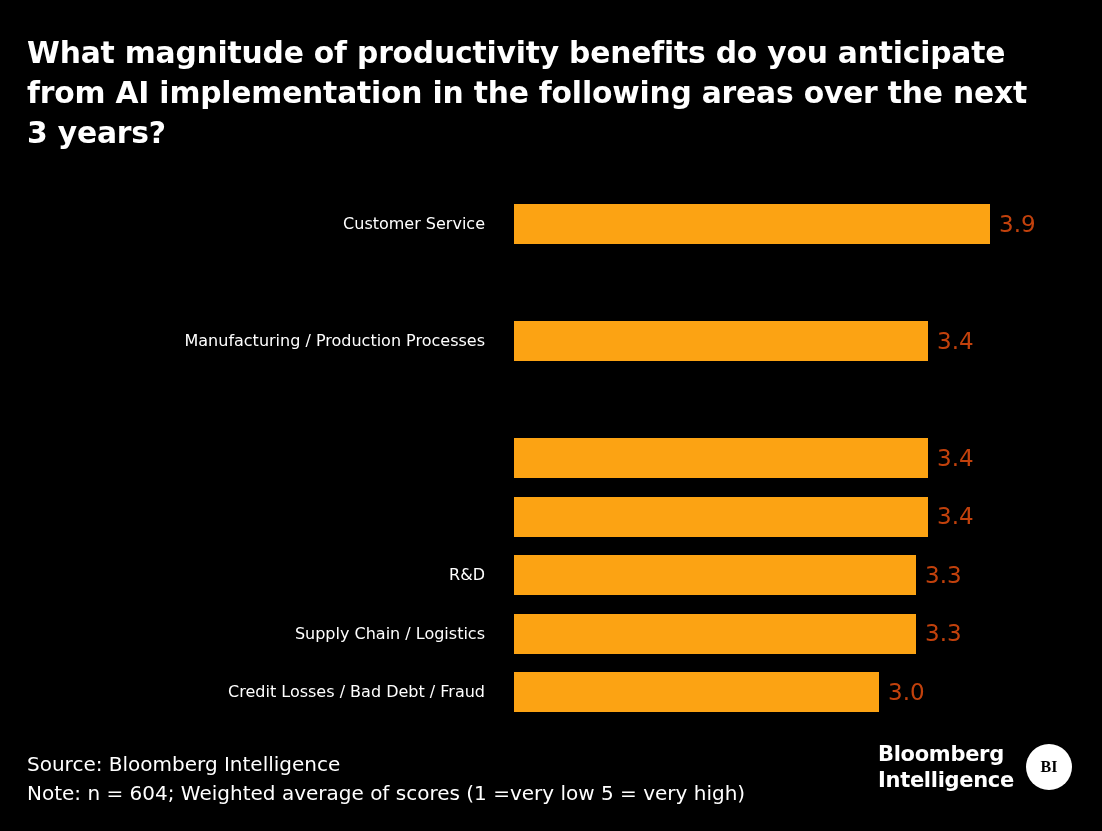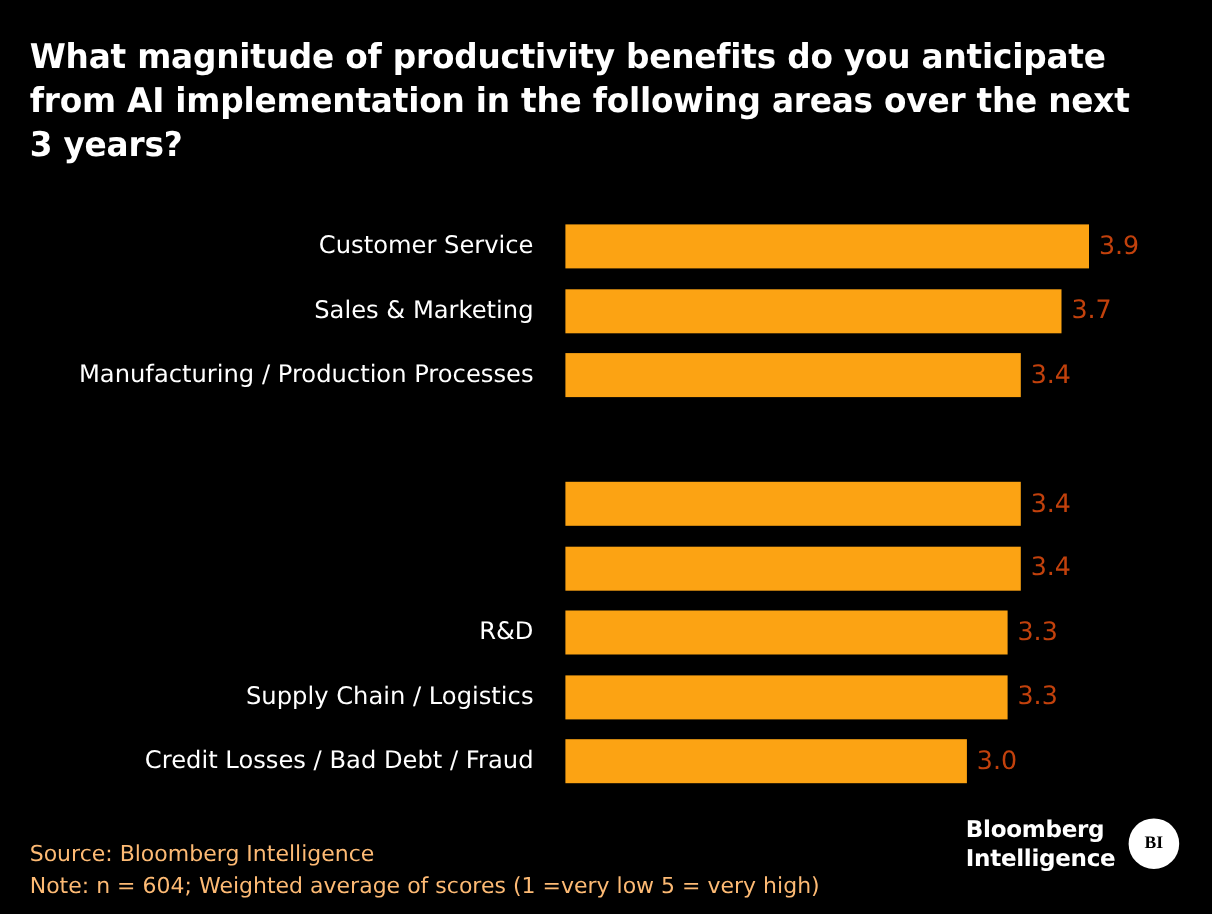--- a/index.html
+++ b/index.html
@@ -55,21 +55,21 @@
     height: 58.5px;
     display: flex;
     align-items: center;
   }
   .cat-label {
     position: absolute;
     left: 0px;
     width: 485px;
     text-align: right;
     font-family: "DejaVu Sans", sans-serif;
-    font-size: 22px;
+    font-size: 16px;
     line-height: 26px;
     color: #ffffff;
     white-space: nowrap;
   }
   .bar-wrap {
     position: absolute;
     left: 514px;
     top: 9px;
     height: 40px;
     display: flex;
@@ -90,23 +90,22 @@
   }
 
   
   .footer {
     position: absolute;
     left: 27px;
     top: 750px;
     font-family: "DejaVu Sans", sans-serif;
     font-size: 20px;
     line-height: 29px;
-    color: #fdba74;
+    color: #ffffff;
     white-space: nowrap;
-    margin-top: 12px;
   }
   .footer div { white-space: nowrap; }
 
   
   .logo {
     position: absolute;
     left: 878px;
     top: 741px;
     display: flex;
     align-items: center;
@@ -144,27 +143,20 @@
 
   <div class="chart">
 
   <div class="row" style="top: 0px;">
         <div class="cat-label">Customer Service</div>
         <div class="bar-wrap">
           <div class="bar" style="width: 476px; background: rgb(252, 163, 19);"></div>
           <div class="bar-value">3.9</div>
         </div>
       </div>
-      <div class="row" style="top: 58.5px;">
-        <div class="cat-label">Sales &amp; Marketing</div>
-        <div class="bar-wrap">
-          <div class="bar" style="width: 451px; background: rgb(252, 163, 19);"></div>
-          <div class="bar-value">3.7</div>
-        </div>
-      </div>
       <div class="row" style="top: 117px;">
         <div class="cat-label">Manufacturing / Production Processes</div>
         <div class="bar-wrap">
           <div class="bar" style="width: 414px; background: rgb(252, 163, 19);"></div>
           <div class="bar-value">3.4</div>
         </div>
       </div>
       <div class="row" style="top: 234px;">
         <div class="bar-wrap">
           <div class="bar" style="width: 414px; background: rgb(252, 163, 19);"></div>

